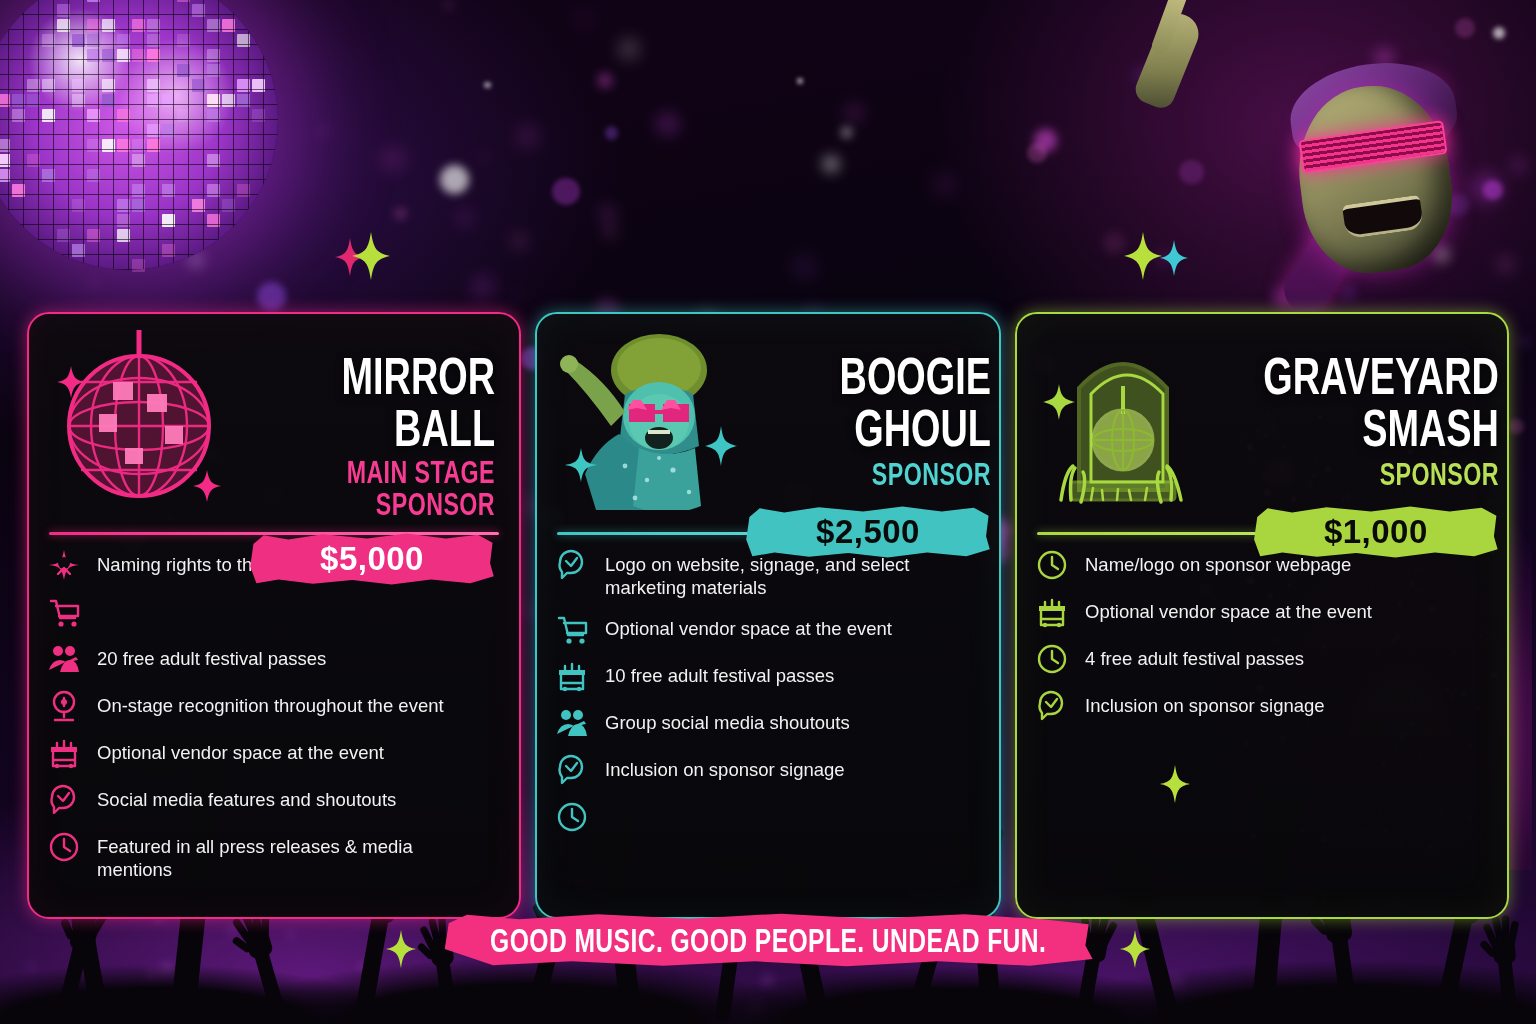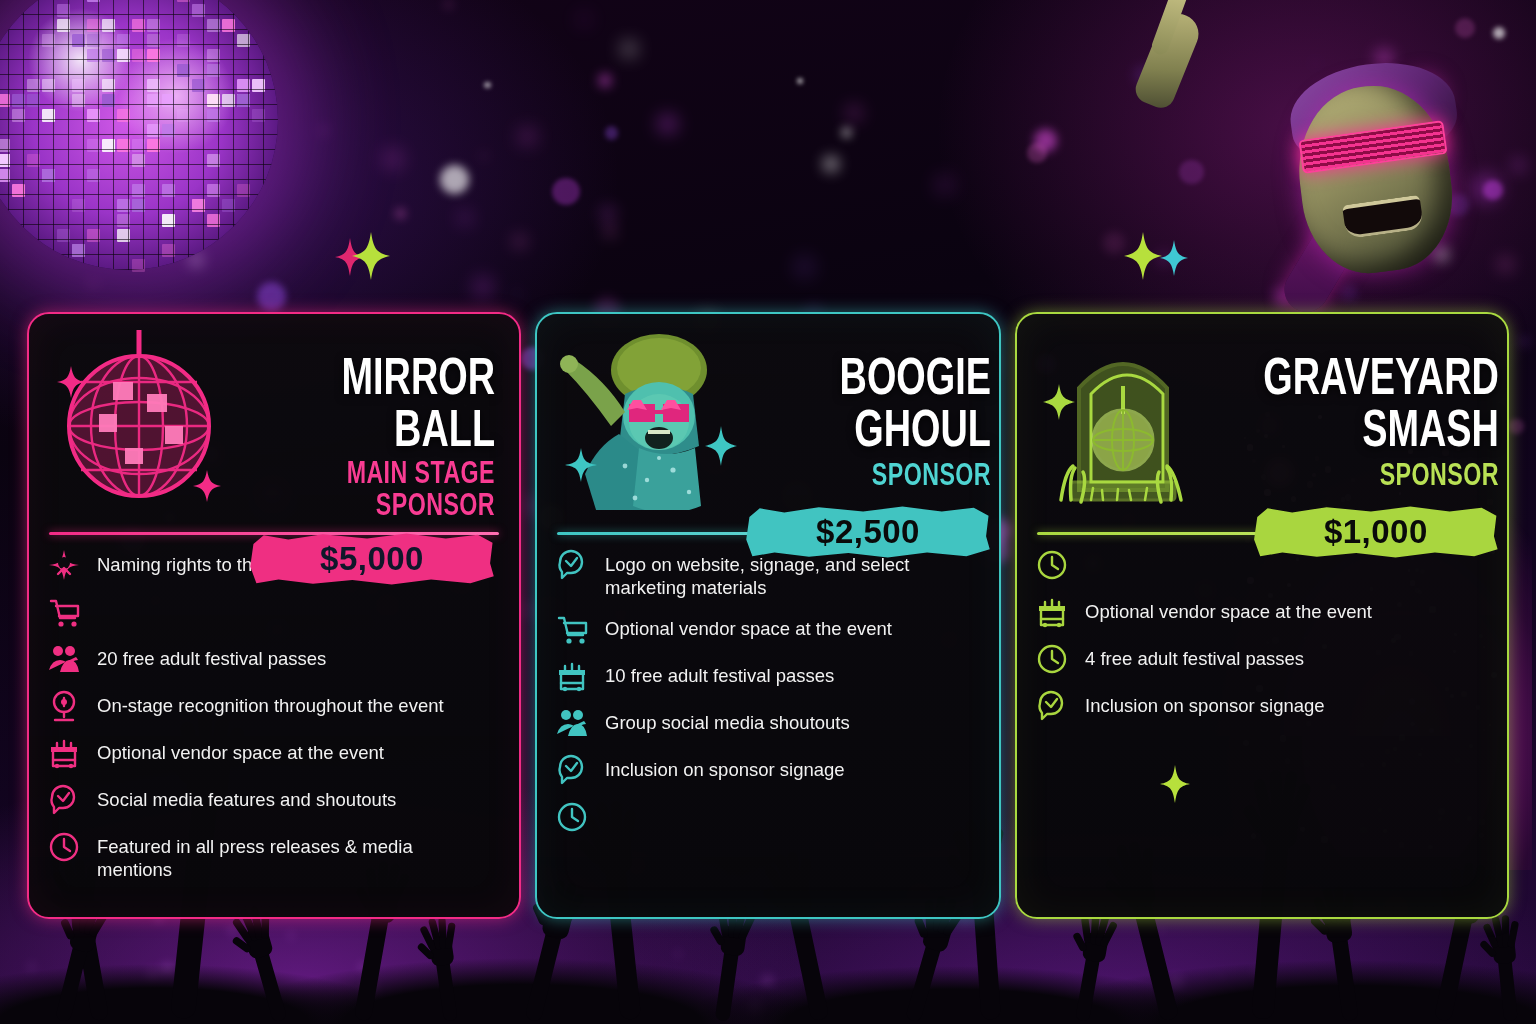--- a/index.html
+++ b/index.html
@@ -148,21 +148,21 @@
   .pink .tier-sub{color:#f93c93;}
   .teal .tier-sub{color:#4fd4d2;}
   .green .tier-sub{color:#b9e155;}
 
   .price-wrap{position:relative;margin-top:16px;display:flex;justify-content:flex-end;}
   .price{
     position:relative;min-width:246px;height:54px;display:flex;align-items:center;justify-content:center;
     font-size:33px;font-weight:bold;letter-spacing:.5px;
     clip-path:polygon(1.8% 22%, 6% 6%, 16% 14%, 30% 4%, 48% 12%, 64% 3%, 80% 12%, 93% 5%, 99% 20%, 98% 58%, 99.5% 82%, 90% 95%, 74% 88%, 58% 97%, 42% 89%, 26% 96%, 12% 88%, 3% 95%, .5% 64%);
   }
-  .pink .price{background:#ef2f82;color:#0f172a;}
+  .pink .price{background:#ef2f82;color:#ffffff;}
   .teal .price{background:#41c4c1;color:#0a0a0a;}
   .green .price{background:#a9d63f;color:#0a0a0a;}
 
   .divider{height:3px;margin:14px 2px 16px 2px;border-radius:2px;}
   .pink .divider{background:linear-gradient(90deg,#f32b86,#ff6fb2);box-shadow:0 0 8px rgba(243,43,134,.7);}
   .teal .divider{background:linear-gradient(90deg,#3ec6c3,#7fe0de);box-shadow:0 0 8px rgba(62,198,195,.6);}
   .green .divider{background:linear-gradient(90deg,#a9d940,#cdee74);box-shadow:0 0 8px rgba(169,217,64,.6);}
 
   .benefits{list-style:none;}
   .benefit{display:flex;align-items:flex-start;gap:16px;margin-bottom:16px;}
@@ -839,20 +839,21 @@
           </div>
         </div>
       </div>
       <div class="divider"></div>
       <ul class="benefits">
           <li class="benefit">
             <span class="b-icon"><svg viewBox="0 0 34 34" width="34" height="34">
                 <circle cx="17" cy="17" r="13" stroke="#a9d63f" stroke-width="2.4" fill="none" stroke-linecap="round" stroke-linejoin="round"></circle>
                 <path d="M17 9 v8 l6 4" stroke="#a9d63f" stroke-width="2.4" fill="none" stroke-linecap="round" stroke-linejoin="round"></path>
               </svg></span>
+            <span class="b-text">Name/logo on sponsor webpage</span>
           </li>
           <li class="benefit">
             <span class="b-icon"><svg viewBox="0 0 34 34" width="34" height="34">
                 <path d="M4 11 h26 v5 h-26Z" fill="#a9d63f"></path>
                 <path d="M6 16 v14 h22 v-14" stroke="#a9d63f" stroke-width="2.4" fill="none" stroke-linecap="round" stroke-linejoin="round"></path>
                 <path d="M6 24 h22" stroke="#a9d63f" stroke-width="2.4" fill="none" stroke-linecap="round" stroke-linejoin="round"></path>
                 <circle cx="10" cy="30" r="2.2" fill="#a9d63f"></circle>
                 <circle cx="24" cy="30" r="2.2" fill="#a9d63f"></circle>
                 <path d="M10 7 v4 M17 5 v6 M24 7 v4" stroke="#a9d63f" stroke-width="2.4" fill="none" stroke-linecap="round" stroke-linejoin="round"></path>
               </svg></span>
@@ -1036,14 +1037,25 @@
           <rect x="23" y="46" width="17" height="100" rx="8" fill="#07040a"></rect>
           <rect x="18" y="30" width="28" height="34" rx="9" fill="#07040a"></rect>
           <rect x="13" y="12" width="9" height="32" rx="4.5" fill="#07040a" transform="rotate(-18 17 28)"></rect>
           <rect x="23" y="4" width="9" height="40" rx="4.5" fill="#07040a" transform="rotate(-7 27 24)"></rect>
           <rect x="32" y="4" width="9" height="40" rx="4.5" fill="#07040a" transform="rotate(5 36 24)"></rect>
           <rect x="41" y="12" width="9" height="33" rx="4.5" fill="#07040a" transform="rotate(17 45 28)"></rect>
           <rect x="8" y="32" width="9" height="24" rx="4.5" fill="#07040a" transform="rotate(-38 12 44)"></rect>
         </svg></div>
     </div>
 
+  <div class="footer">
+    <svg class="foot-spark" style="left:386px" width="30" height="38" viewBox="0 0 30 38">
+        <path d="M15 0 C17 13 19 17 30 19 C19 21 17 25 15 38 C13 25 11 21 0 19 C11 17 13 13 15 0Z" fill="#b7e03c"></path>
+      </svg>
+    <span class="footer-brush">
+      <span class="footer-text">GOOD MUSIC. GOOD PEOPLE. UNDEAD FUN.</span>
+    </span>
+    <svg class="foot-spark" style="right:386px" width="30" height="38" viewBox="0 0 30 38">
+        <path d="M15 0 C17 13 19 17 30 19 C19 21 17 25 15 38 C13 25 11 21 0 19 C11 17 13 13 15 0Z" fill="#b7e03c"></path>
+      </svg>
+  </div>
 
 </div>
 
 </body></html>

